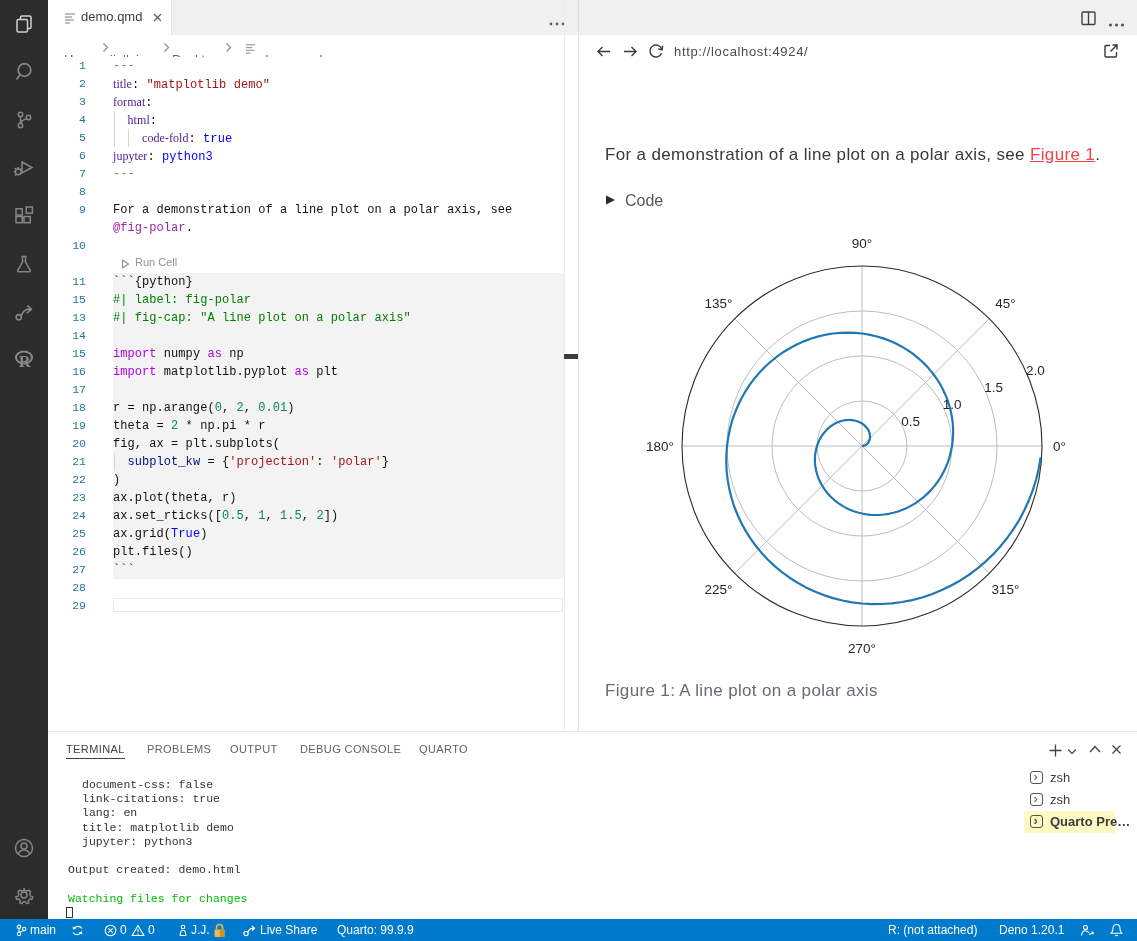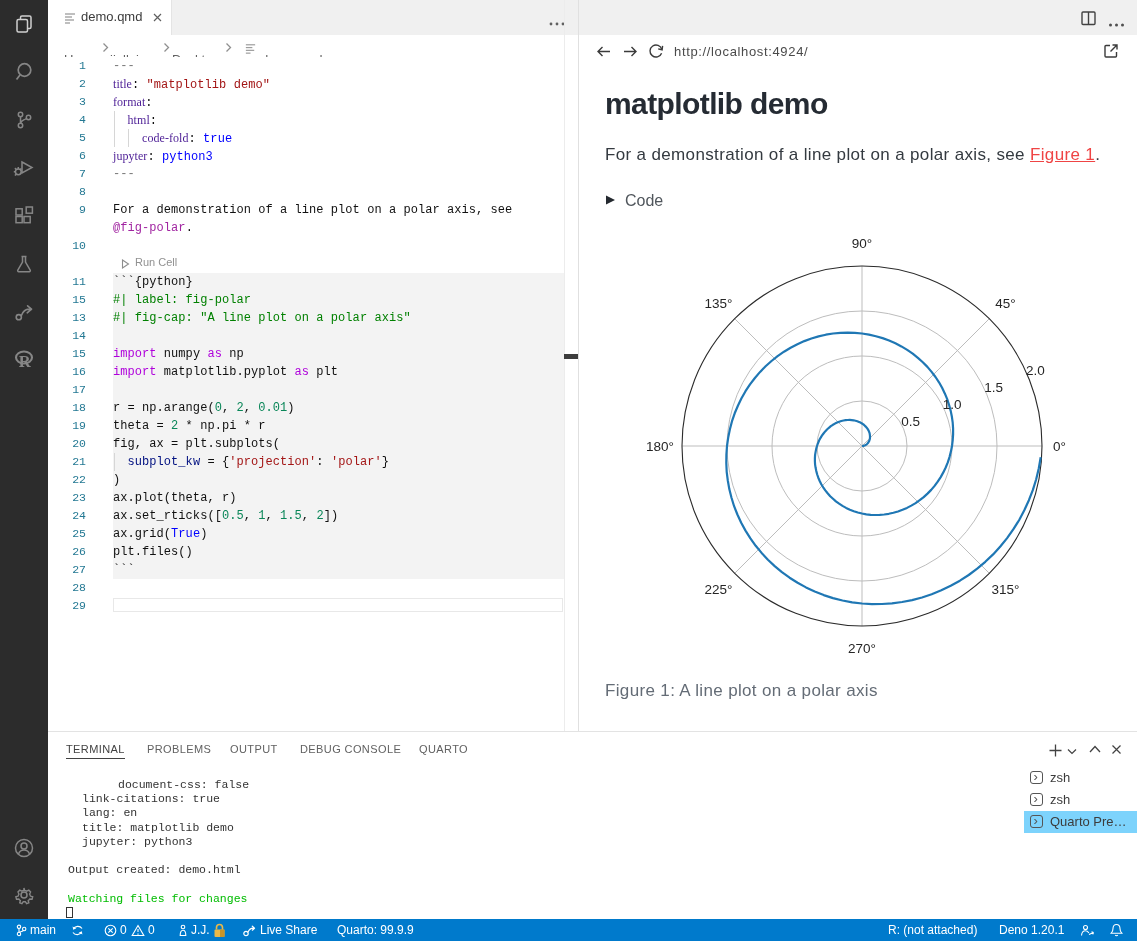--- a/index.html
+++ b/index.html
@@ -277,21 +277,20 @@
       <path d="M13.6 10.2 A6 6 0 1 1 13.8 6.4" fill="none" stroke="#3b3b3b" stroke-width="1.4"></path>
       <path d="M14.6 2.8 L14.1 6.8 L10.2 5.9" fill="none" stroke="#3b3b3b" stroke-width="1.4"></path>
     </svg>
   <span class="abs" id="urltext">http://localhost:4924/</span>
   <svg class="navicon" style="left:524px" width="16" height="16" viewBox="0 0 16 16">
       <path d="M7 2.5 H3 A1 1 0 0 0 2 3.5 V13 A1 1 0 0 0 3 14 H12.5 A1 1 0 0 0 13.5 13 V9" fill="none" stroke="#3b3b3b" stroke-width="1.4"></path>
       <path d="M9.5 2 H14 V6.5 M13.7 2.3 L7.5 8.5" fill="none" stroke="#3b3b3b" stroke-width="1.4"></path>
     </svg>
 </div>
 <div class="abs" id="preview">
-  <div id="ph1">matplotlib demo</div>
   <div id="ppara">For a demonstration of a line plot on a polar axis, see <a>Figure 1</a>.</div>
   <div id="pcode"><svg style="display:inline-block;margin-right:9px" width="11" height="12" viewBox="0 0 11 12">
         <path d="M1 1.5 L10 6 L1 10.5 Z" fill="#24292f"></path>
       </svg>Code</div>
   <svg class="abs" id="plot" style="left:0;top:155px" width="557" height="430" viewBox="0 0 557 430">
 <line x1="102.0" y1="223.0" x2="462.0" y2="223.0" stroke="#bdbdbd" stroke-width="1"></line>
 <line x1="154.7" y1="350.3" x2="409.3" y2="95.7" stroke="#bdbdbd" stroke-width="1"></line>
 <line x1="282.0" y1="403.0" x2="282.0" y2="43.0" stroke="#bdbdbd" stroke-width="1"></line>
 <line x1="409.3" y1="350.3" x2="154.7" y2="95.7" stroke="#bdbdbd" stroke-width="1"></line>
 <circle cx="282.0" cy="223.0" r="45" fill="none" stroke="#bdbdbd" stroke-width="1"></circle>
@@ -325,38 +324,38 @@
     </svg>
   <svg class="abs" style="left:1019px;top:16px" width="10" height="7" viewBox="0 0 10 7">
       <path d="M1 1.5 L5 5.5 L9 1.5" fill="none" stroke="#424242" stroke-width="1.2"></path>
     </svg>
   <svg class="abs" style="left:1041px;top:13px" width="12" height="8" viewBox="0 0 12 8">
       <path d="M1 7 L6 1.5 L11 7" fill="none" stroke="#424242" stroke-width="1.3"></path>
     </svg>
   <svg class="abs" style="left:1063px;top:12px" width="11" height="11" viewBox="0 0 11 11">
       <path d="M1.5 1.5 L9.5 9.5 M9.5 1.5 L1.5 9.5" stroke="#424242" stroke-width="1.2"></path>
     </svg>
-  <div class="trow" style="left:34px;top:46px;margin-left:36px;">document-css: false</div>
+  <div class="trow" style="left:34px;top:46px;">document-css: false</div>
   <div class="trow" style="left:34px;top:60px;">link-citations: true</div>
   <div class="trow" style="left:34px;top:74px;">lang: en</div>
   <div class="trow" style="left:34px;top:89px;">title: matplotlib demo</div>
   <div class="trow" style="left:34px;top:103px;">jupyter: python3</div>
   <div class="trow" style="left:20px;top:131px;">Output created: demo.html</div>
   <div class="trow green" style="left:20px;top:160px;">Watching files for changes</div>
   <div class="abs" style="left:18px;top:175px;width:7px;height:11px;border:1.2px solid #333;"></div>
   <div id="tlist">
     <div class="titem" style="top:27px;">
         <span class="tbox"></span>
         <span class="tname">zsh</span>
       </div>
     <div class="titem" style="top:49px;">
         <span class="tbox"></span>
         <span class="tname">zsh</span>
       </div>
-    <div class="titem" style="top:71px;background:#7dd3fc;width:113px;">
+    <div class="titem" style="top:71px;background:#fef9c3;width:91px;font-weight:bold;">
         <span class="tbox"></span>
         <span class="tname">Quarto Pre…</span>
       </div>
   </div>
 </div>
 <div class="abs" id="status">
   <svg class="abs" style="left:16px;top:5px" width="11" height="13" viewBox="0 0 11 13">
       <circle cx="3" cy="2.8" r="1.7" fill="none" stroke="#fff" stroke-width="1.1"></circle>
       <circle cx="8.2" cy="5" r="1.7" fill="none" stroke="#fff" stroke-width="1.1"></circle>
       <circle cx="3" cy="10" r="1.7" fill="none" stroke="#fff" stroke-width="1.1"></circle>

